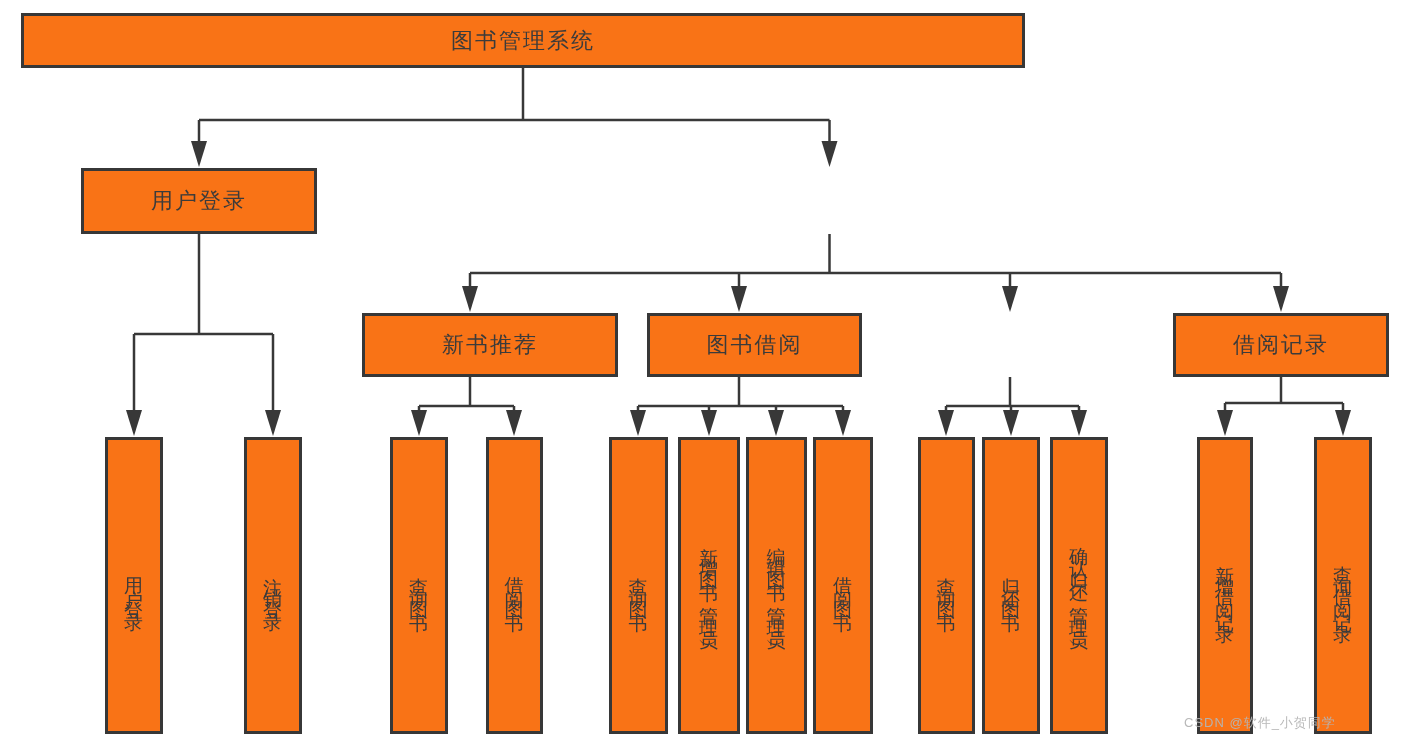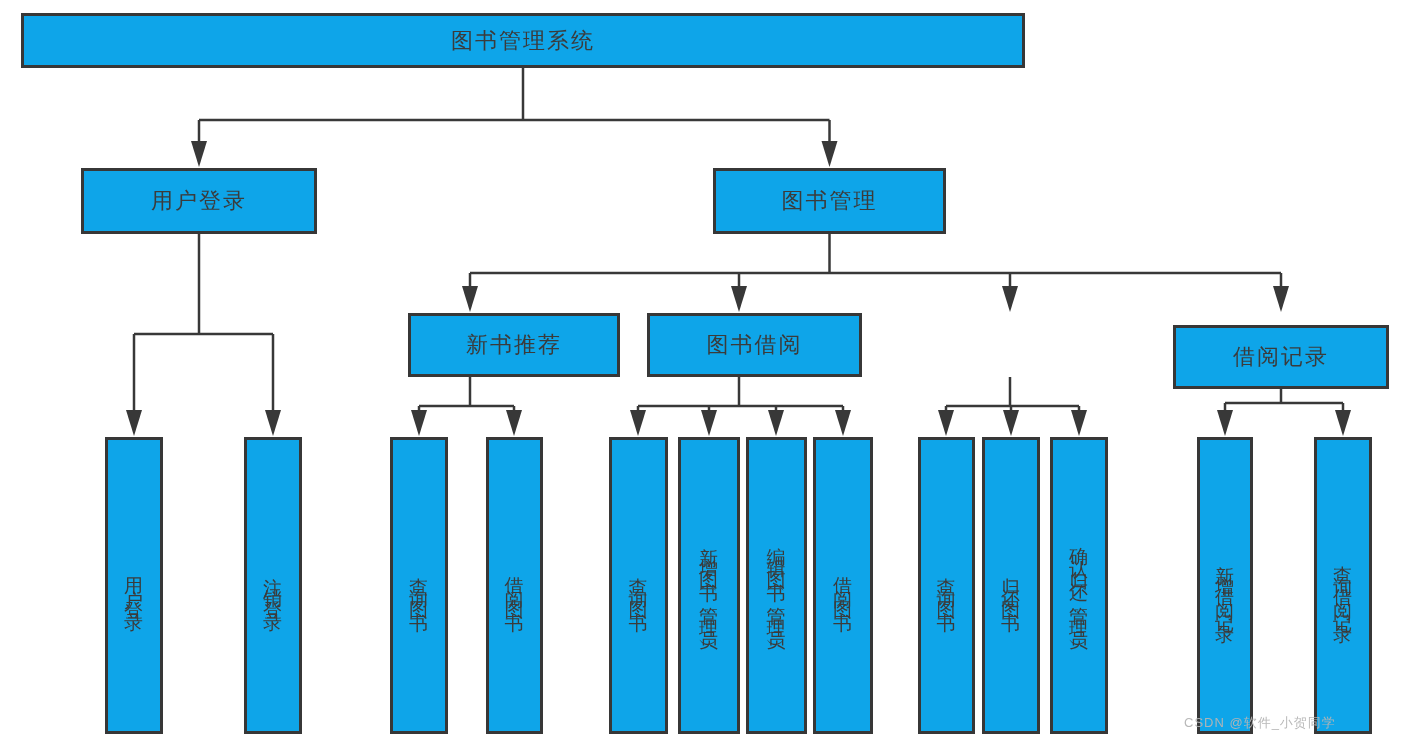--- a/index.html
+++ b/index.html
@@ -29,21 +29,21 @@
     fill: none;
   }
   .connectors polygon {
     fill: #383838;
     stroke: none;
   }
   .box {
     position: absolute;
     box-sizing: border-box;
     border: 3px solid #373737;
-    background: #0ea5e9;
+    background: #f97316;
     display: flex;
     align-items: center;
     justify-content: center;
     color: #3b3b3b;
   }
   .hlabel {
     font-size: 22px;
     letter-spacing: 2px;
     white-space: nowrap;
   }
@@ -153,31 +153,28 @@
     </g>
   </svg>
 
   <div class="box" style="left:21px; top:13px; width:1004px; height:55px;">
     <span class="hlabel">图书管理系统</span>
   </div>
 
   <div class="box" style="left:81px; top:168px; width:236px; height:66px;">
     <span class="hlabel">用户登录</span>
   </div>
-  <div class="box" style="left:713px; top:168px; width:233px; height:66px;">
-    <span class="hlabel">图书管理</span>
-  </div>
-
-  <div class="box" style="left:362px; top:313px; width:212px; height:64px;margin-left:46px;">
+
+  <div class="box" style="left:362px; top:313px; width:256px; height:64px;">
     <span class="hlabel">新书推荐</span>
   </div>
   <div class="box" style="left:631px; top:313px; width:215px; height:64px;margin-left:16px;">
     <span class="hlabel">图书借阅</span>
   </div>
-  <div class="box" style="left:1173px; top:313px; width:216px; height:64px;margin-top:12px;">
+  <div class="box" style="left:1173px; top:313px; width:216px; height:64px;">
     <span class="hlabel">借阅记录</span>
   </div>
 
   <div class="box leaf" style="left:105px; width:58px;">
     <span class="vtext">用户登录</span>
   </div>
   <div class="box leaf" style="left:244px; width:58px;">
     <span class="vtext">注销登录</span>
   </div>
 

